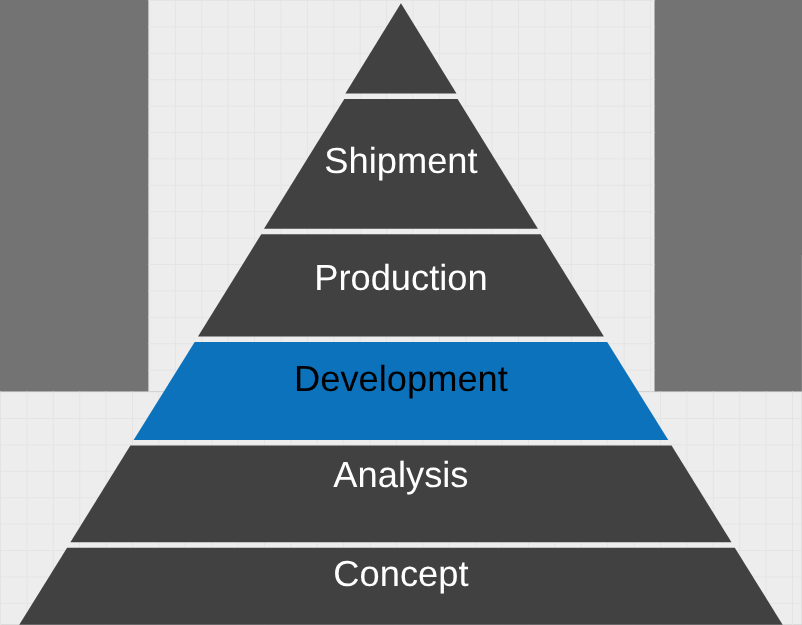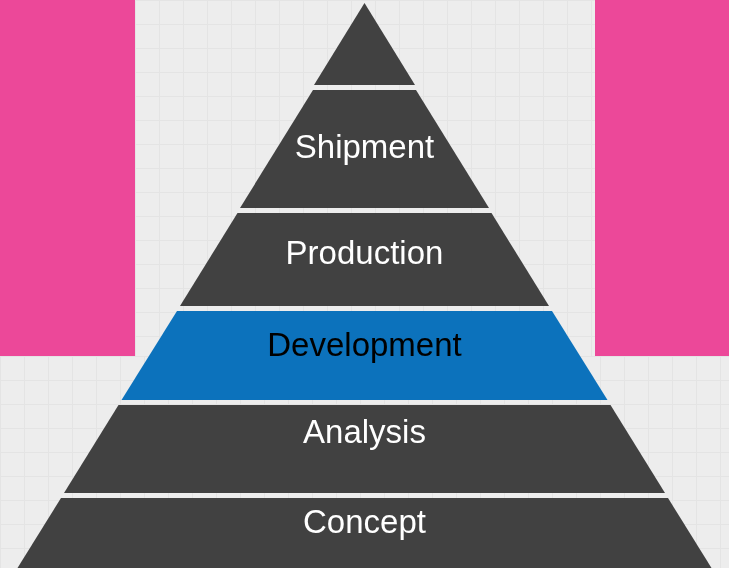--- a/index.html
+++ b/index.html
@@ -10,21 +10,21 @@
   body {
     width: 729px;
     height: 568px;
     overflow: hidden;
     font-family: "Liberation Sans", sans-serif;
   }
   #stage {
     position: relative;
     width: 729px;
     height: 568px;
-    background: #ec4899;
+    background: #737373;
   }
   
   .grid-panel {
     position: absolute;
     background-color: #ededed;
     background-image:
       linear-gradient(to right, #e4e4e4 1px, transparent 1px),
       linear-gradient(to bottom, #e4e4e4 1px, transparent 1px);
     background-size: 24px 24px;
     background-position: 0 0;

